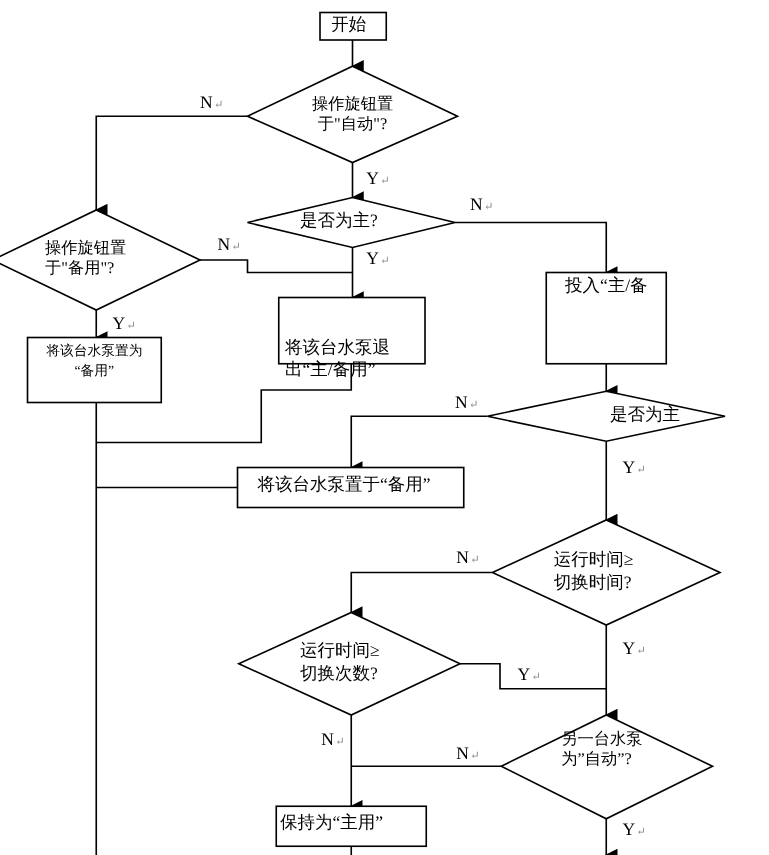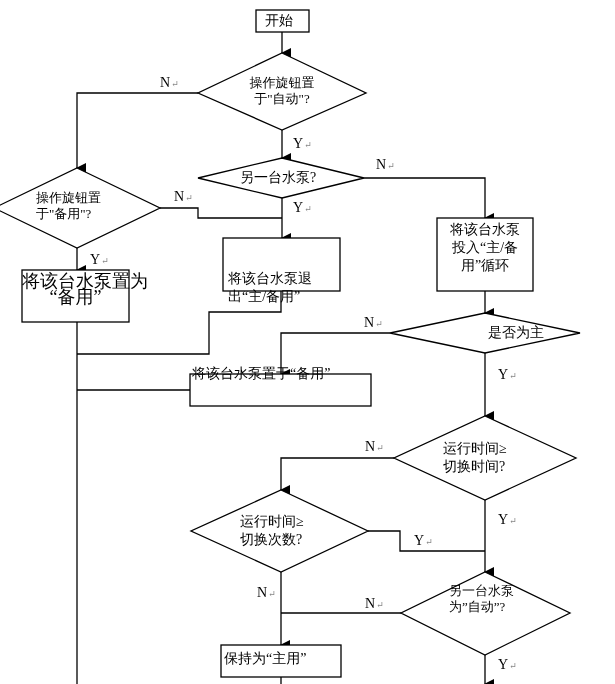--- a/index.html
+++ b/index.html
@@ -90,41 +90,39 @@
 <div class="lbl c" style="left:232px;top:75px;width:100px;">
   <div>操作旋钮置</div>
   <div>于"自动"?</div>
 </div>
 
 <div class="lbl" style="left:36px;top:190px;">
   <div>操作旋钮置</div>
   <div>于"备用"?</div>
 </div>
 
-<div class="lbl" style="left:240px;top:170px;font-size:14px;">另一台水泵?</div>
+<div class="lbl" style="left:240px;top:170px;font-size:14px;">是否为主?</div>
 
-<div class="lbl c" style="left:22px;top:273px;width:107px;font-size:18px;">
+<div class="lbl c" style="left:22px;top:273px;width:107px;font-size:11px;">
   <div>将该台水泵置为</div>
   <div>“备用”</div>
 </div>
 
 <div class="lbl" style="left:228px;top:241px;font-size:14px;line-height:18px;margin-top:29px;">
   <div>将该台水泵退</div>
   <div>出“主/备用”</div>
 </div>
 
 <div class="lbl c" style="left:437px;top:221px;width:96px;font-size:14px;line-height:18px;">
-  <div>将该台水泵</div>
   <div>投入“主/备</div>
-  <div>用”循环</div>
 </div>
 
 <div class="lbl" style="left:453px;top:325px;font-size:14px;margin-left:35px;">是否为主</div>
 
-<div class="lbl" style="left:192px;top:366px;font-size:14px;">将该台水泵置于“备用”</div>
+<div class="lbl" style="left:192px;top:381px;font-size:14px;padding-left:14px;">将该台水泵置于“备用”</div>
 
 <div class="lbl" style="left:443px;top:440px;font-size:14px;line-height:18px;">
   <div>运行时间≥</div>
   <div>切换时间?</div>
 </div>
 
 <div class="lbl" style="left:240px;top:513px;font-size:14px;line-height:18px;">
   <div>运行时间≥</div>
   <div>切换次数?</div>
 </div>

